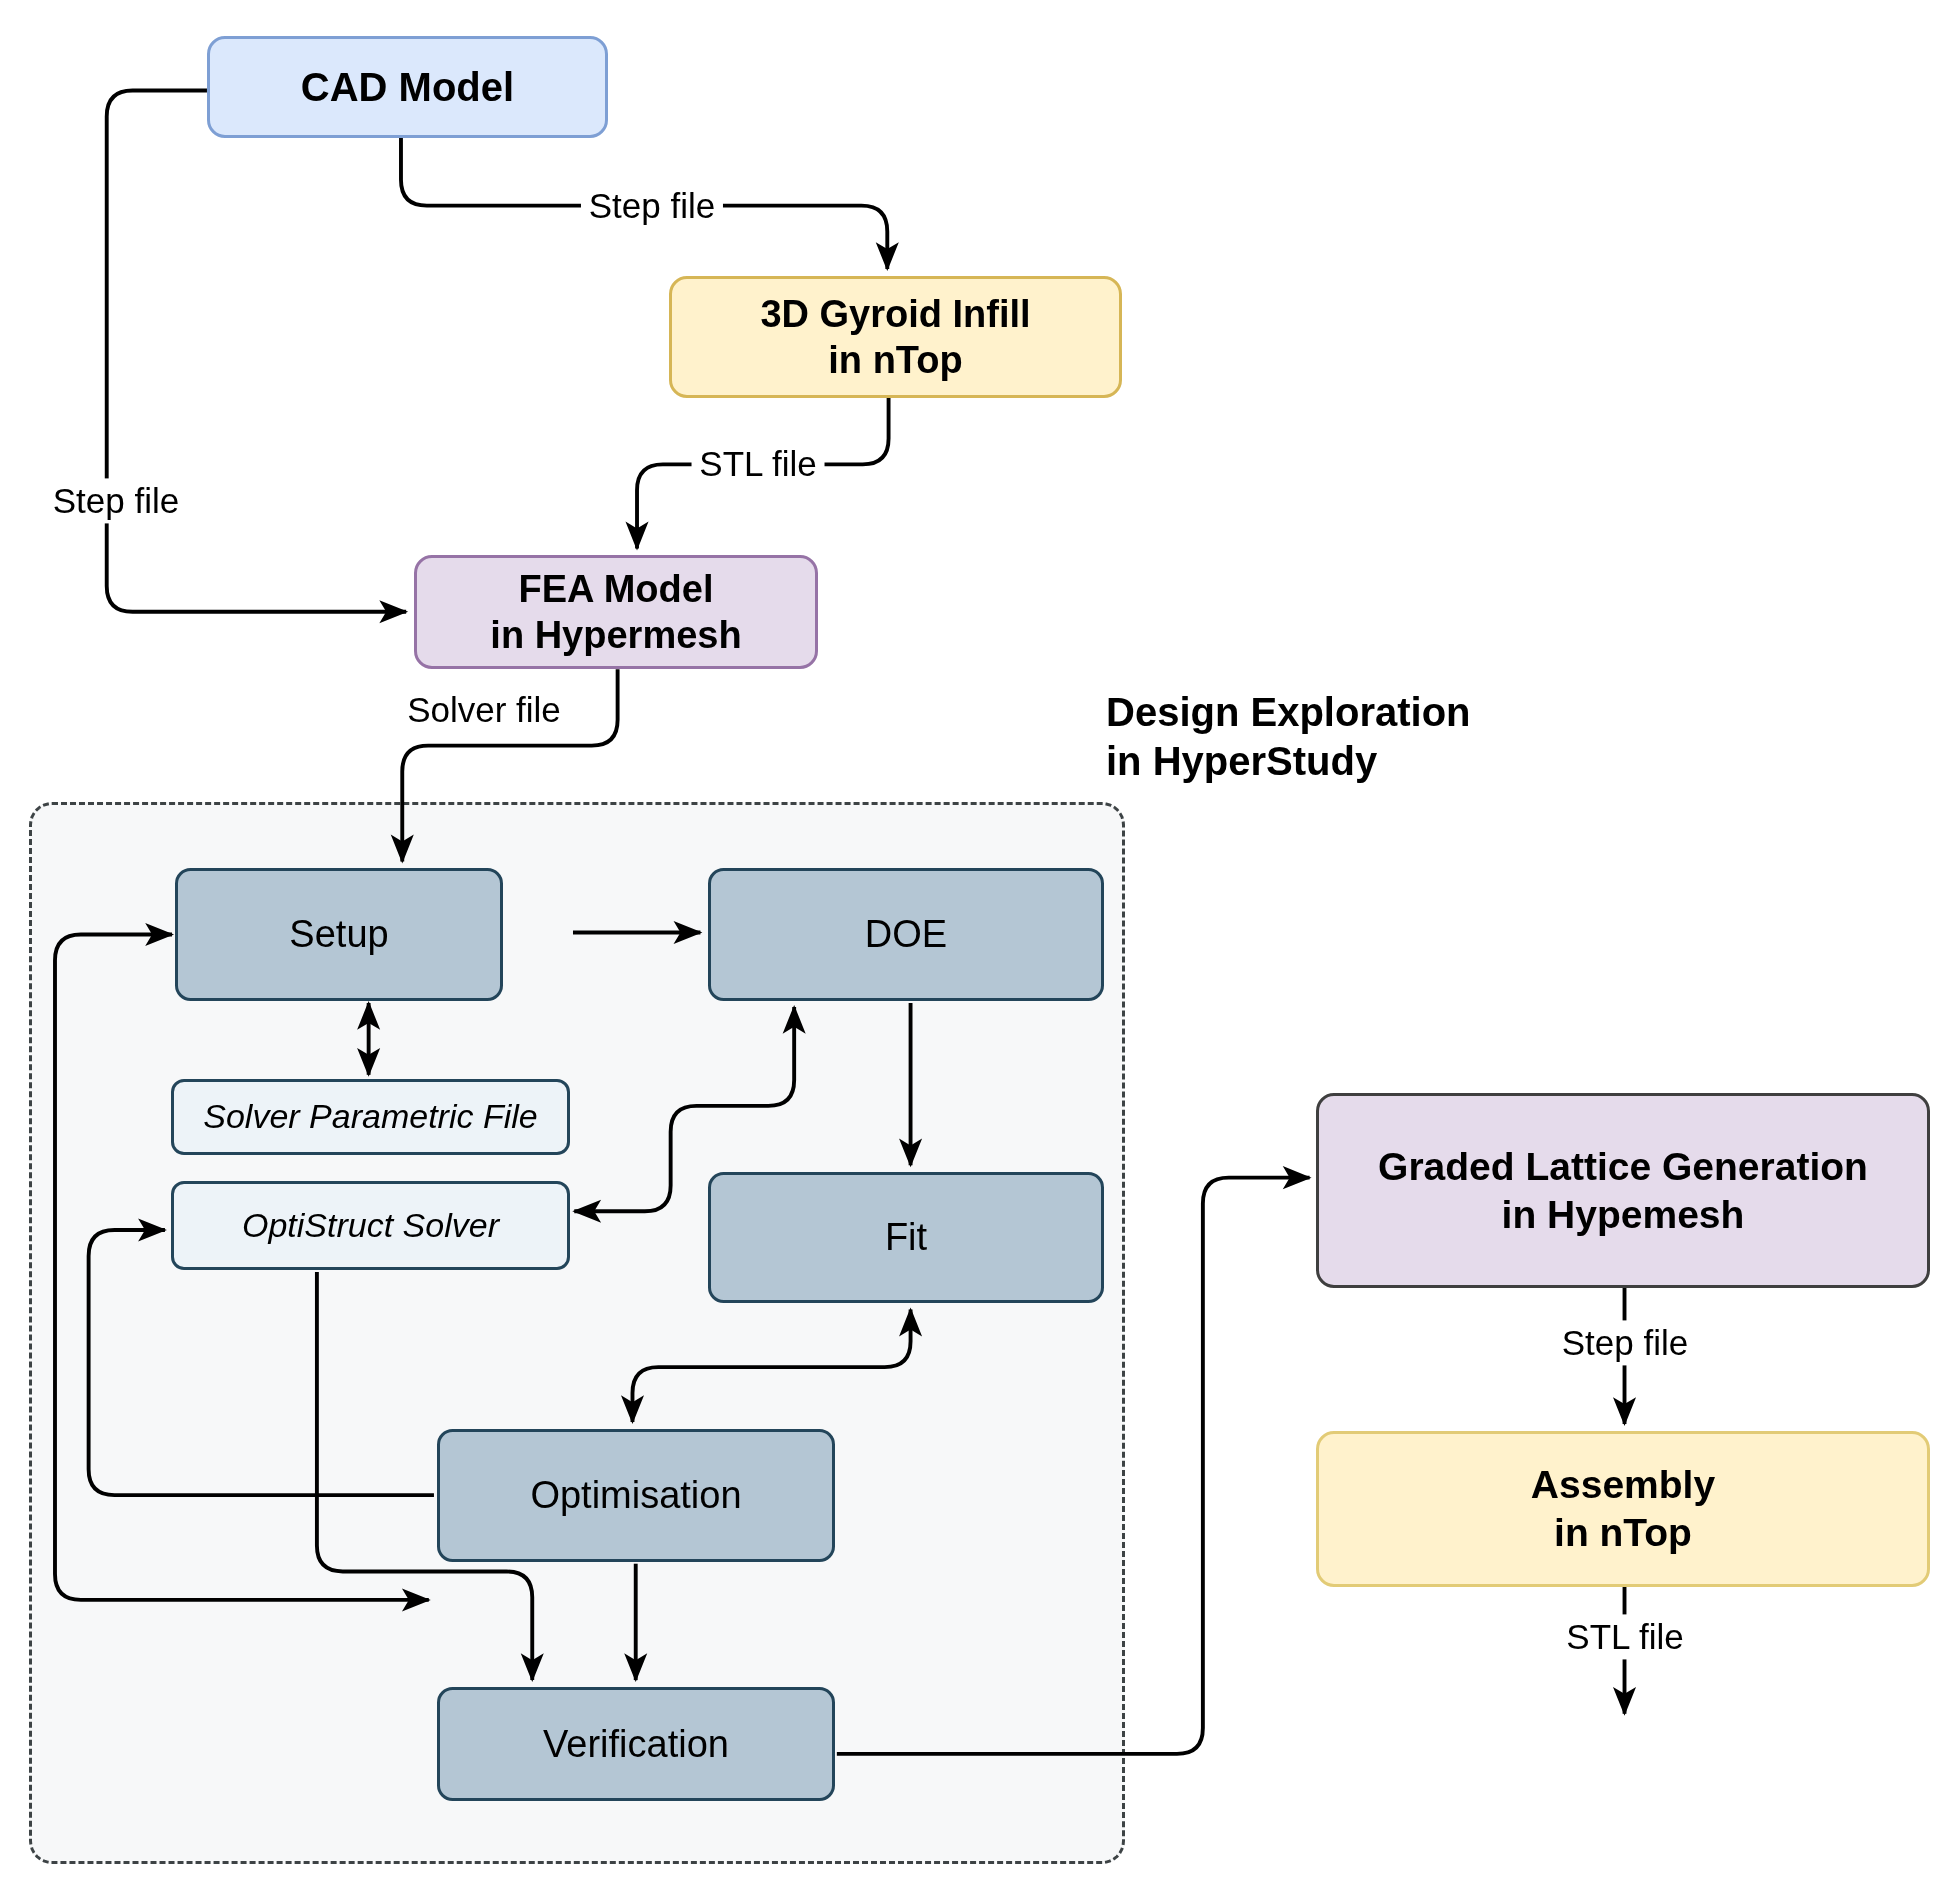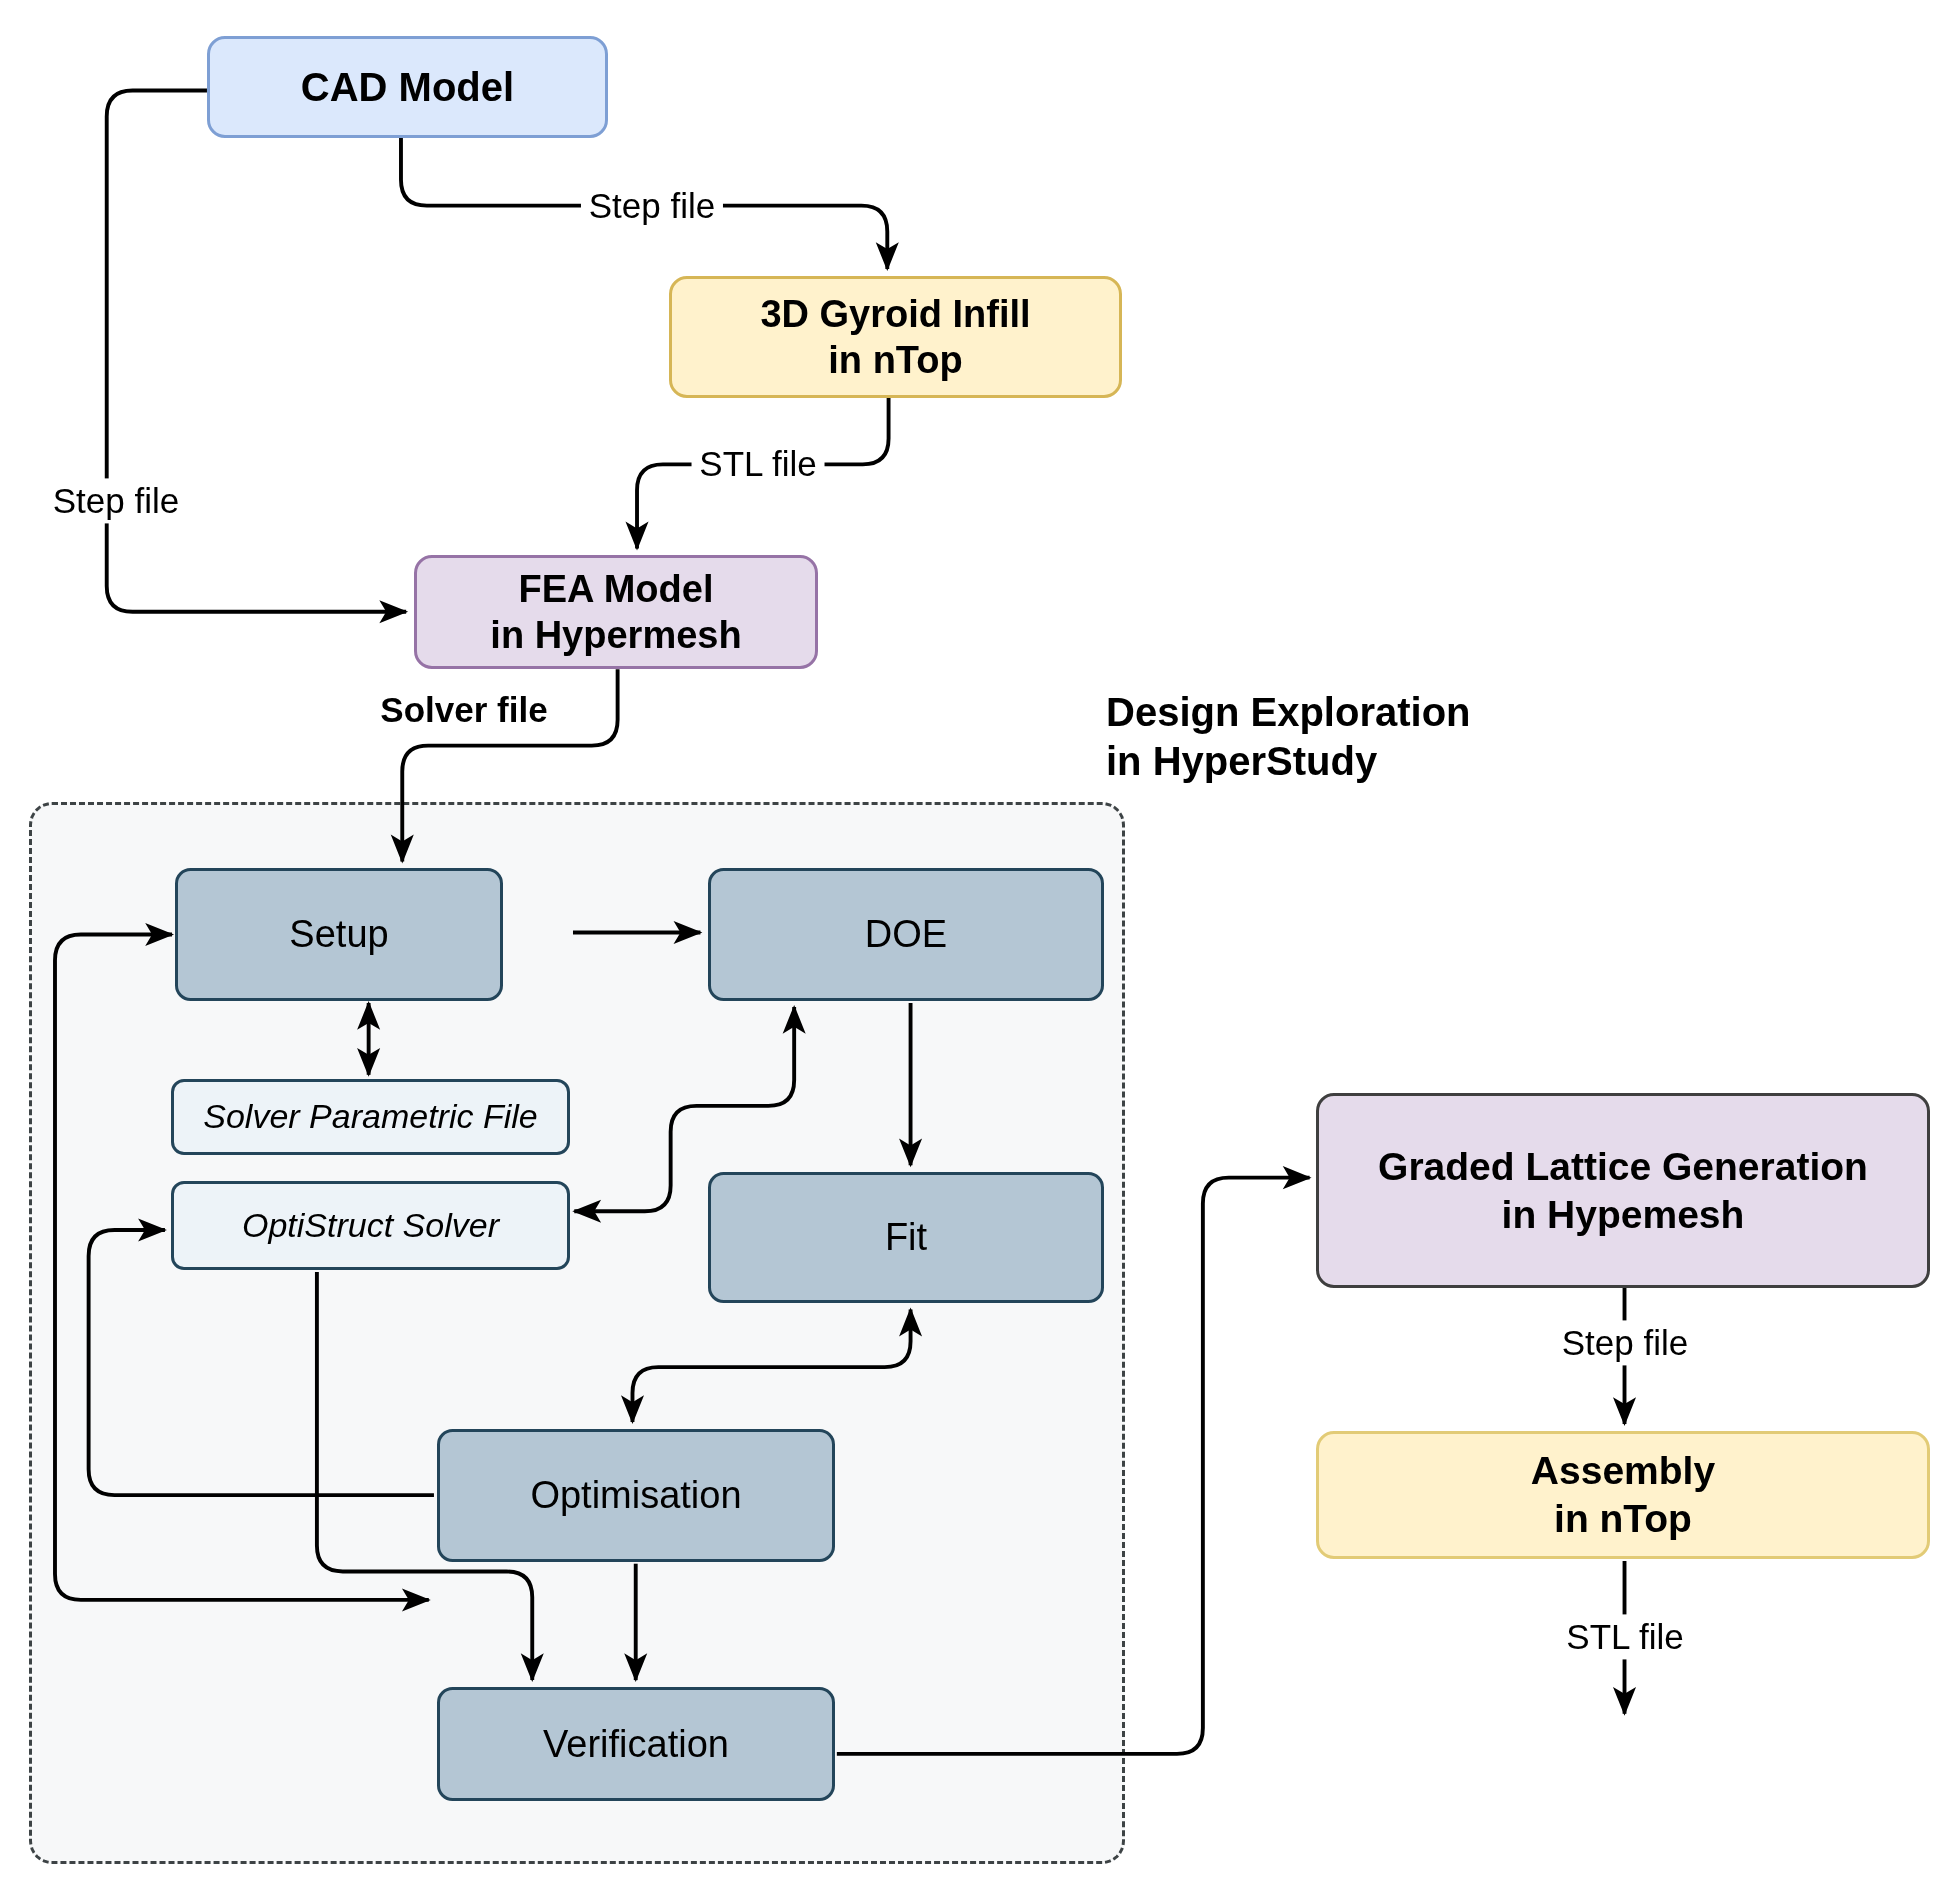--- a/index.html
+++ b/index.html
@@ -29,21 +29,21 @@
   .n-gyroid   {left:669px; top:276px;  width:453px; height:122px; background:var(--yellow-fill); border:3.2px solid var(--yellow-stroke); font-size:38px;}
   .n-fea      {left:414px;  top:555px;  width:404px; height:114px; background:var(--purple-fill); border:3.2px solid var(--purple-stroke); font-size:38px;}
   .n-setup    {left:175px;  top:868px; width:328px; height:133px;}
   .n-doe      {left:708px; top:868px; width:396px; height:133px;}
   .n-spf      {left:171px;  top:1079px; width:399px; height:76px;}
   .n-oss      {left:171px;  top:1181px; width:399px; height:89px;}
   .n-fit      {left:708px; top:1172px; width:396px; height:131px;}
   .n-opt      {left:437px;  top:1429px; width:398px; height:133px;}
   .n-ver      {left:437px;  top:1687px; width:398px; height:114px;}
   .n-glg      {left:1316px; top:1093px; width:614px; height:195px; background:var(--purple-fill); border:3.9px solid var(--dark-stroke); font-size:39px;}
-  .n-asm      {left:1316px; top:1431px; width:614px; height:128px; background:var(--yellow-fill); border:3.2px solid #e2cb76; font-size:39px;}
+  .n-asm      {left:1316px; top:1431px; width:614px; height:156px; background:var(--yellow-fill); border:3.2px solid #e2cb76; font-size:39px;}
   .n-prm      {left:1316px; top:1721px; width:614px; height:133px; background:var(--blue-fill);   border:3.2px solid var(--blue-stroke); font-size:39px;}
 
   .region{position:absolute;left:29px;top:802px;width:1096px;height:1062px;
           background:var(--region-fill);border:3.2px dashed var(--region-stroke);
           border-radius:23px;box-sizing:border-box;}
   .region-title{position:absolute;left:1106px;top:688px;font-weight:bold;font-size:40px;
           line-height:49px;white-space:pre-line;text-align:left;}
 
   .elabel{position:absolute;transform:translate(-50%,-50%);font-size:35px;background:#ffffff;
           padding:2.6px 7.8px;white-space:nowrap;}
@@ -98,18 +98,18 @@
 in Hypemesh</div>
   <div class="node big n-asm">Assembly
 in nTop</div>
 
   <div class="region-title">Design Exploration
 in HyperStudy</div>
 
   <div class="elabel" style="left:652px;top:206px;">Step file</div>
   <div class="elabel" style="left:116px;top:501px;">Step file</div>
   <div class="elabel" style="left:758px;top:464px;">STL file</div>
-  <div class="elabel nobg" style="left:464px;top:710px;font-weight:bold;">Solver file</div>
+  <div class="elabel nobg" style="left:484px;top:710px;">Solver file</div>
   <div class="elabel" style="left:1625px;top:1343px;">Step file</div>
   <div class="elabel" style="left:1625px;top:1637px;">STL file</div>
 
 </div>
 
 
 </body></html>

